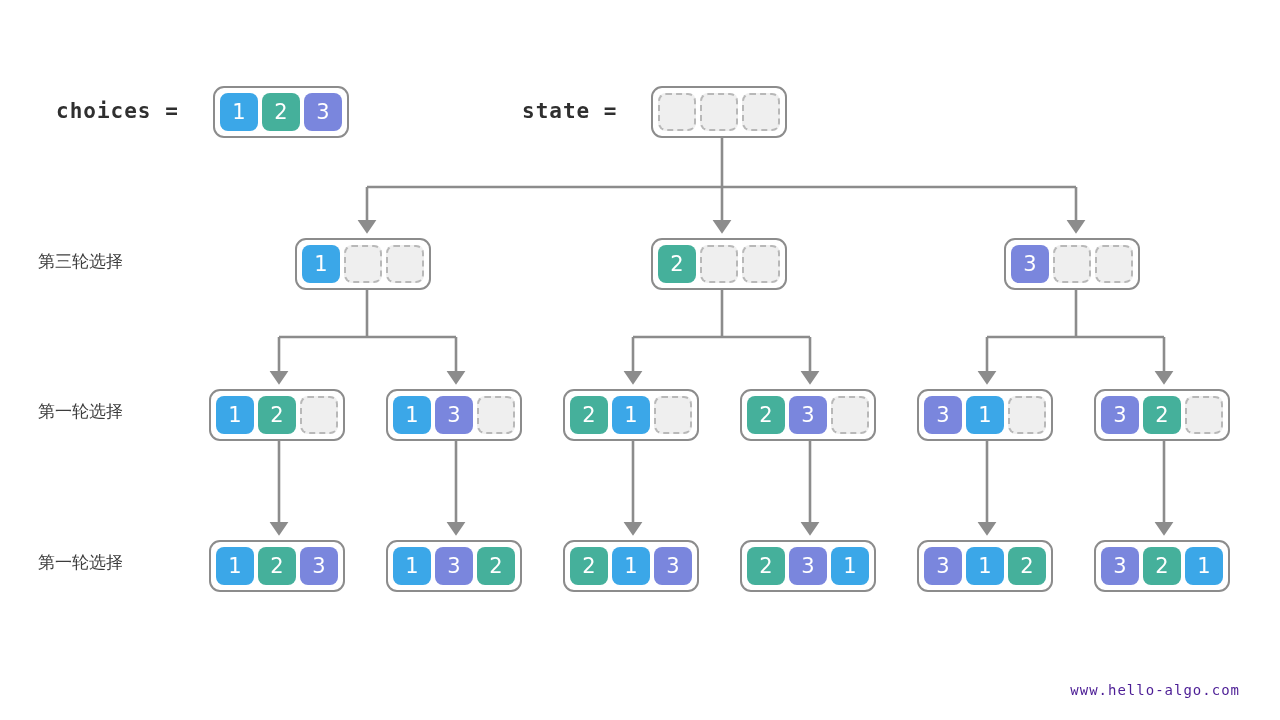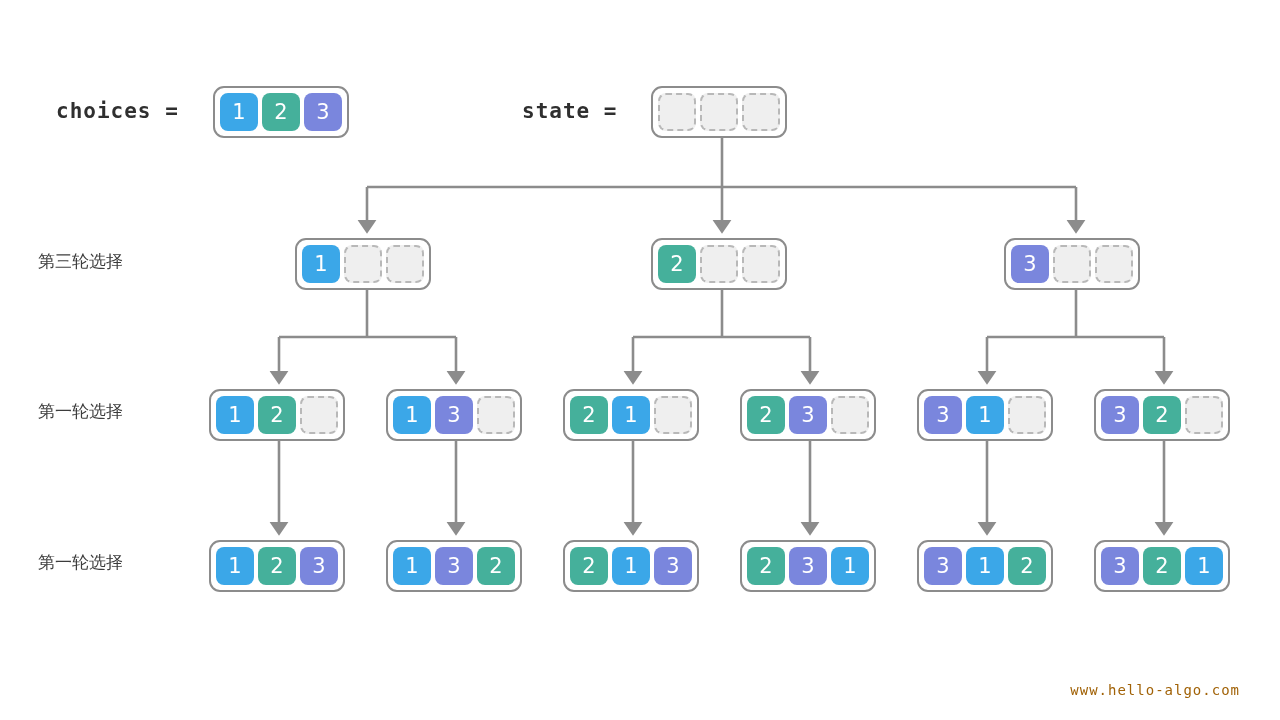--- a/index.html
+++ b/index.html
@@ -86,21 +86,21 @@
   .cell.v2 { background: #45b09b; }
   .cell.v3 { background: #7a86dd; }
 
   
   #watermark {
     position: absolute;
     right: 40px;
     bottom: 22px;
     font-family: "DejaVu Sans Mono", "Liberation Mono", monospace;
     font-size: 14px;
-    color: #a16207;
+    color: #4c1d95;
     letter-spacing: 1px;
     white-space: nowrap;
   }
 </style>
 </head>
 <body>
 
 <div id="canvas">
 
   <svg id="wires" viewBox="0 0 1280 720" xmlns="http://www.w3.org/2000/svg">

